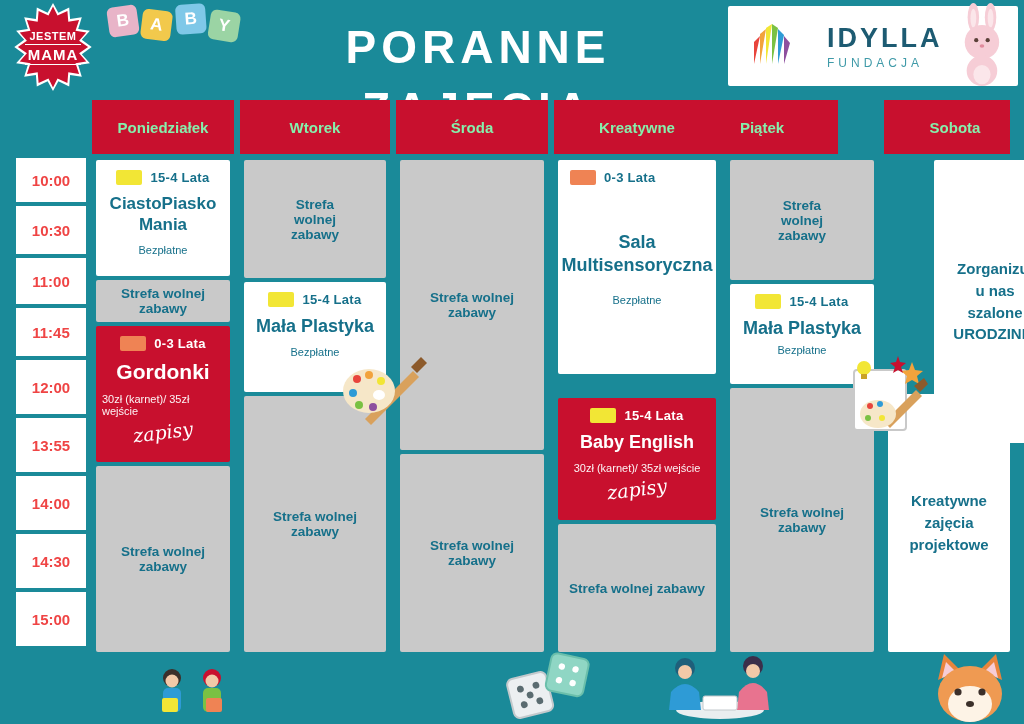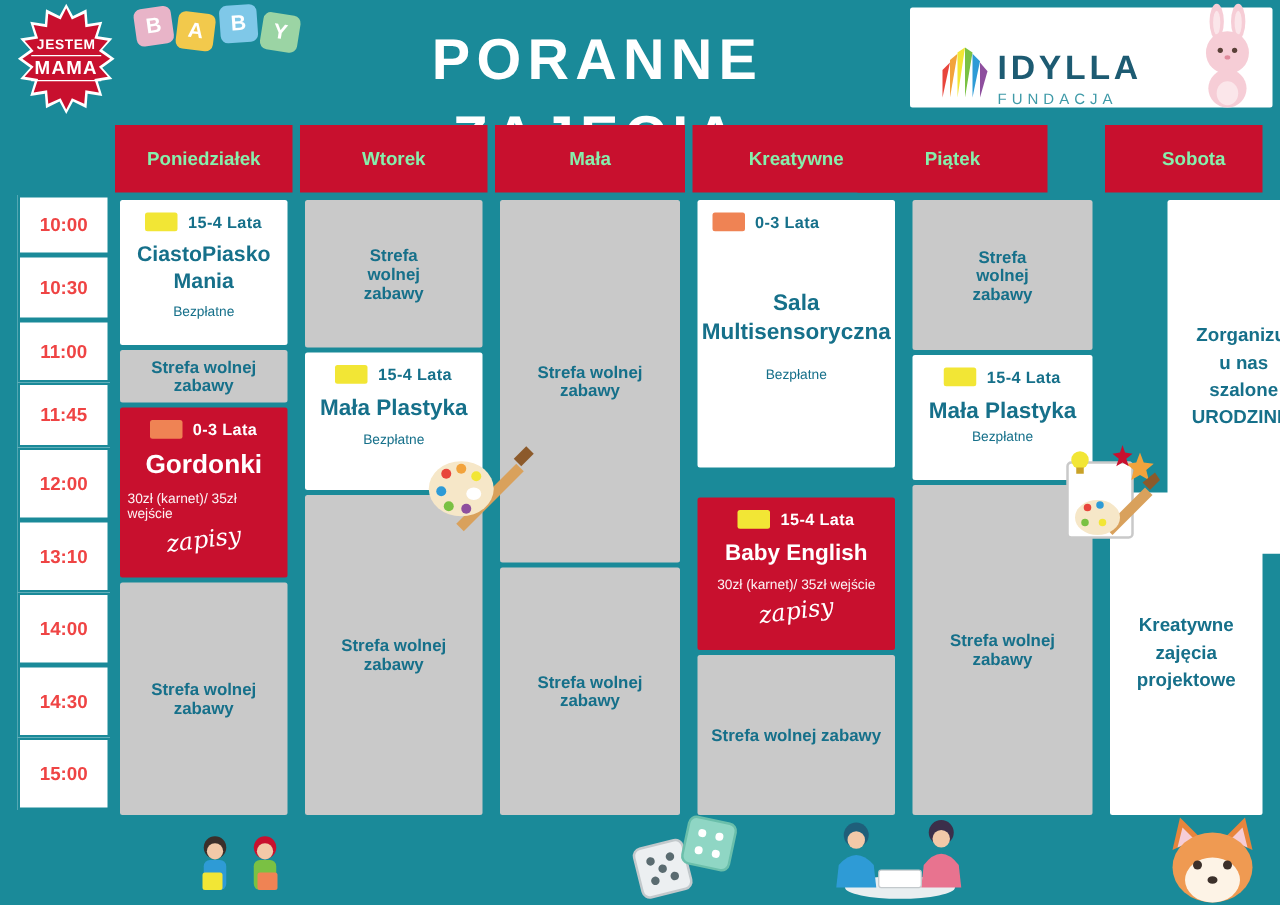--- a/index.html
+++ b/index.html
@@ -45,21 +45,21 @@
 
   .main-title {
     position:absolute; left:238px; top:16px; width:480px;
     color:#ffffff; font-size:46px; font-weight:bold; letter-spacing:5px;
     text-align:center; line-height:62px;
   }
 
   .idylla-box {
     position:absolute; left:728px; top:6px; width:290px; height:80px;
     background:#ffffff; border-radius:2px;
-    display:flex; align-items:flex-end; padding-left:18px; gap:0;
+    display:flex; align-items:center; padding-left:18px; gap:29px;
   }
   .idylla-text .n1 { font-size:27px; letter-spacing:3px; color:#1d5b72; font-weight:bold; }
   .idylla-text .n2 { font-size:12px; letter-spacing:4px; color:#3f9aa8; margin-top:2px; }
 
   .bunny { position:absolute; right:14px; top:2px; width:58px; height:86px; }
 
   
   .grid { position:absolute; left:14px; top:100px; }
 
   .dayhead {
@@ -175,31 +175,31 @@
     <ellipse cx="31" cy="46" rx="2.4" ry="1.8" fill="#e08a9c"></ellipse>
     <ellipse cx="31" cy="72" rx="16" ry="16" fill="#f6cdd6"></ellipse>
     <ellipse cx="31" cy="76" rx="9" ry="10" fill="#fbe6ea"></ellipse>
   </svg>
 </div>
 
 <div class="grid">
 
   <div class="dayhead" style="left:78px;  top:0; width:142px;">Poniedziałek</div>
   <div class="dayhead" style="left:226px; top:0; width:150px;">Wtorek</div>
-  <div class="dayhead" style="left:382px; top:0; width:152px;">Mała</div>
+  <div class="dayhead" style="left:382px; top:0; width:152px;">Środa</div>
   <div class="dayhead" style="left:540px; top:0; width:166px;">Kreatywne</div>
   <div class="dayhead" style="left:672px; top:0; width:152px;">Piątek</div>
   <div class="dayhead" style="left:870px; top:0; width:126px;padding-left:16px;">Sobota</div>
 
   <div class="timecell" style="top:56px;  height:48px;">10:00</div>
   <div class="timecell" style="top:104px; height:52px;">10:30</div>
   <div class="timecell" style="top:156px; height:50px;">11:00</div>
   <div class="timecell" style="top:206px; height:52px;">11:45</div>
   <div class="timecell" style="top:258px; height:58px;">12:00</div>
-  <div class="timecell" style="top:316px; height:58px;">13:10</div>
+  <div class="timecell" style="top:316px; height:58px;">13:55</div>
   <div class="timecell" style="top:374px; height:58px;">14:00</div>
   <div class="timecell" style="top:432px; height:58px;">14:30</div>
   <div class="timecell" style="top:490px; height:58px;">15:00</div>
 
   <div class="cell white" style="left:82px; top:60px; width:134px; height:116px;">
     <div class="agerow">
       <span class="chip" style="background:#f2e635"></span>
       <span class="agetxt">15-4 Lata</span>
     </div>
     <div class="ttl" style="white-space:pre-line;font-size:17px;">CiastoPiasko

